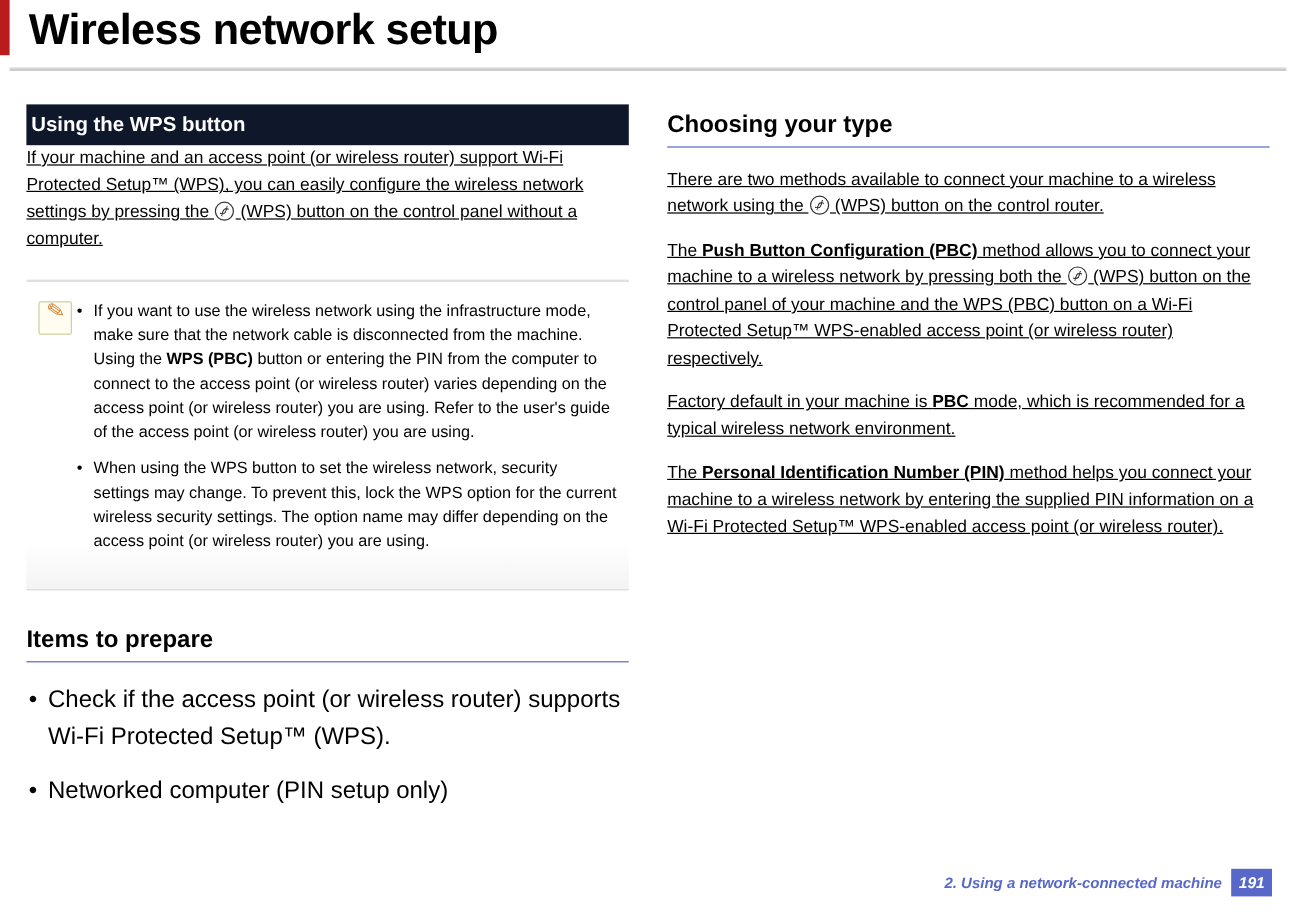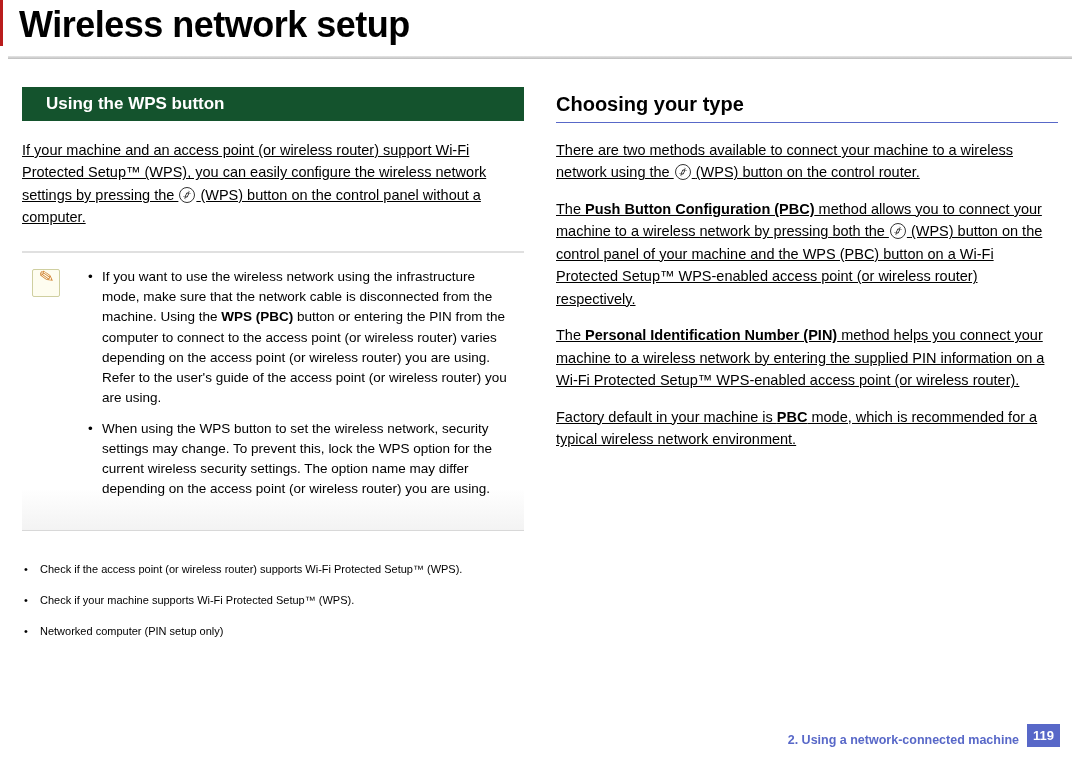--- a/index.html
+++ b/index.html
@@ -7,21 +7,21 @@
     font-family: "Myriad Pro", "Segoe UI", Arial, sans-serif;
     width: 1080px;
     height: 763px;
     background: #fff;
     color: #000;
     position: relative;
     overflow: hidden;
   }
   .page-title-wrap {
     padding: 4px 0 0 0;
-    border-left: 3px solid #b91c1c;
+    border-left: 8px solid #b91c1c;
   }
   .page-title {
     font-size: 36px;
     font-weight: 700;
     padding-left: 16px;
     letter-spacing: -0.5px;
   }
   .title-underline {
     margin-top: 10px;
     height: 3px;
@@ -31,40 +31,39 @@
   }
   .columns {
     display: flex;
     gap: 32px;
     padding: 28px 22px 0 22px;
   }
   .col { flex: 1 1 0; }
   .col-left { max-width: 510px; }
   .col-right { max-width: 510px; }
   .section-bar {
-    background: #14532d;
+    background: #0f172a;
     color: #fff;
     font-weight: 700;
     font-size: 17px;
-    padding: 7px 24px;
-    margin-bottom: 18px;
+    padding: 7px 4px;
   }
   .body-text {
     font-size: 14.5px;
     line-height: 1.55;
     margin-bottom: 14px;
     text-decoration: underline;
   }
   .note-box {
     border-top: 2px solid #e0e0e0;
     border-bottom: 1px solid #d8d8d8;
     background: linear-gradient(to bottom, #fff 0%, #fff 85%, #f3f3f3 100%);
     padding: 14px 10px 20px 10px;
     display: flex;
-    gap: 24px;
+    gap: 0;
     margin: 22px 0 30px 0;
   }
   .note-icon {
     flex: 0 0 28px;
     width: 28px;
     height: 28px;
     background: #fefdf0;
     border: 1px solid #cfcfa0;
     border-radius: 2px;
     position: relative;
@@ -97,21 +96,21 @@
   .sub-heading {
     font-size: 20px;
     font-weight: 700;
     border-bottom: 1.5px solid #5868c8;
     padding-bottom: 6px;
     margin-bottom: 16px;
     margin-top: 6px;
   }
   .bullet-list {
     list-style: none;
-    font-size: 11px;
+    font-size: 20px;
     line-height: 1.55;
   }
   .bullet-list li {
     position: relative;
     padding-left: 18px;
     margin-bottom: 14px;
   }
   .bullet-list li::before {
     content: "•";
     position: absolute;
@@ -150,22 +149,23 @@
   }
   .bold { font-weight: 700; margin-top: 38px; }
   .footer {
     position: absolute;
     bottom: 16px;
     right: 20px;
     font-size: 12.5px;
     color: #5868c8;
     font-weight: 700;
     display: flex;
-    align-items: flex-end;
+    align-items: center;
     gap: 8px;
+    font-style: italic;
   }
   .page-num {
     background: #5868c8;
     color: #fff;
     padding: 4px 6px;
     font-size: 13px;
     font-weight: 700;
   }
 </style>
 </head>
@@ -190,49 +190,49 @@
     <div class="note-box">
       <div class="note-icon"></div>
       <ul class="note-list">
         <li>
           <span>If you want to use the wireless network using the infrastructure mode, make sure that the network cable is disconnected from the machine. Using the </span><span class="bold">WPS (PBC)</span><span> button or entering the PIN from the computer to connect to the access point (or wireless router) varies depending on the access point (or wireless router) you are using. Refer to the user's guide of the access point (or wireless router) you are using.</span>
         </li>
         <li>When using the WPS button to set the wireless network, security settings may change. To prevent this, lock the WPS option for the current wireless security settings. The option name may differ depending on the access point (or wireless router) you are using.</li>
       </ul>
     </div>
 
+    <h2 class="sub-heading">Items to prepare</h2>
     <ul class="bullet-list">
       <li>Check if the access point (or wireless router) supports Wi-Fi Protected Setup™ (WPS).</li>
-      <li>Check if your machine supports Wi-Fi Protected Setup™ (WPS).</li>
       <li>Networked computer (PIN setup only)</li>
     </ul>
   </div>
 
   <div class="col col-right">
     <h2 class="sub-heading">Choosing your type</h2>
 
     <p class="body-text">
       <span>There are two methods available to connect your machine to a wireless network using the </span>
       <span class="wps-icon"></span>
       <span> (WPS) button on the control router.</span>
     </p>
 
     <p class="body-text">
       <span>The </span><span class="bold">Push Button Configuration (PBC)</span><span> method allows you to connect your machine to a wireless network by pressing both the </span>
       <span class="wps-icon"></span>
       <span> (WPS) button on the control panel of your machine and the WPS (PBC) button on a Wi-Fi Protected Setup™ WPS-enabled access point (or wireless router) respectively.</span>
     </p>
 
     <p class="body-text">
+      <span>Factory default in your machine is </span><span class="bold">PBC</span><span> mode, which is recommended for a typical wireless network environment.</span>
+    </p>
+
+    <p class="body-text">
       <span>The </span><span class="bold">Personal Identification Number (PIN)</span><span> method helps you connect your machine to a wireless network by entering the supplied PIN information on a Wi-Fi Protected Setup™ WPS-enabled access point (or wireless router).</span>
-    </p>
-
-    <p class="body-text">
-      <span>Factory default in your machine is </span><span class="bold">PBC</span><span> mode, which is recommended for a typical wireless network environment.</span>
     </p>
   </div>
 
 </div>
 
 <div class="footer">
   <span>2.  Using a network-connected machine</span>
-  <span class="page-num">119</span>
+  <span class="page-num">191</span>
 </div>
 
 </body></html>

